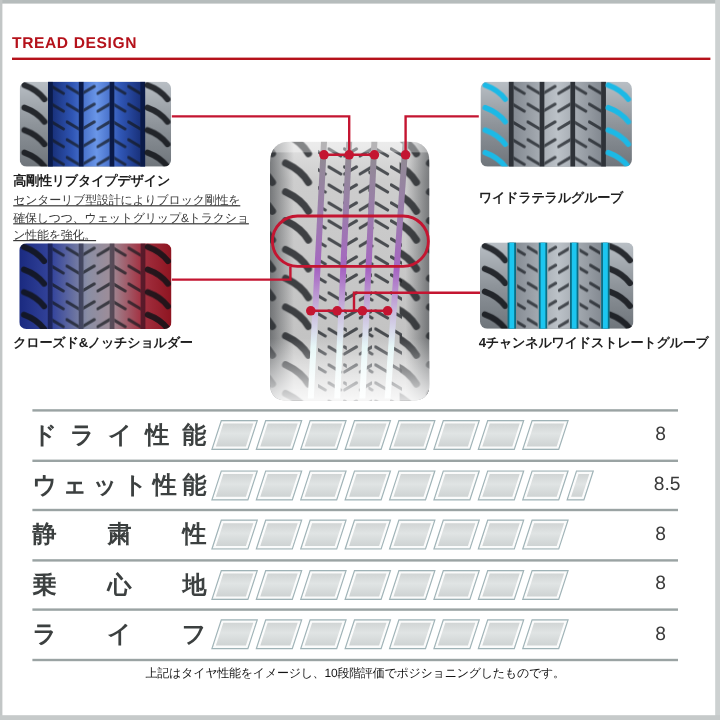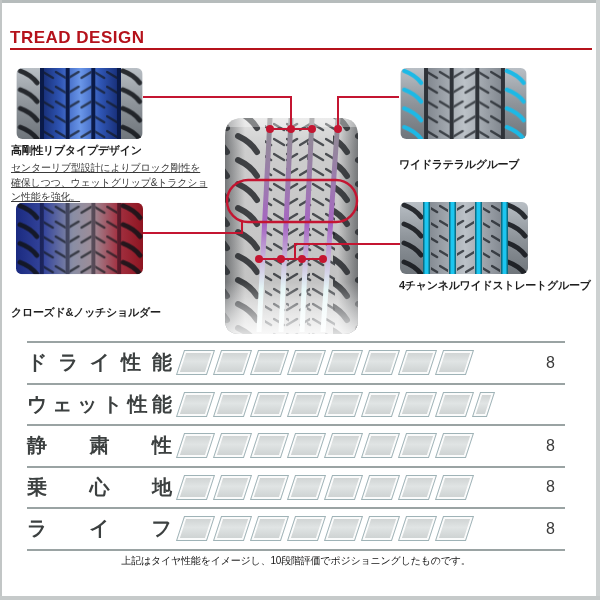--- a/index.html
+++ b/index.html
@@ -8,34 +8,34 @@
     font-family:"Liberation Sans","DejaVu Sans",sans-serif;
     color:#2b2b2b;overflow:hidden;
   }
   
   .edge-top{position:absolute;left:0;top:0;right:0;height:3px;background:#b6bcbc;}
   .edge-left{position:absolute;left:0;top:0;bottom:0;width:2px;background:#c2c6c6;}
   .edge-right{position:absolute;right:0;top:0;bottom:0;width:4px;background:#cdd1d1;}
   .edge-bottom{position:absolute;left:0;bottom:0;right:0;height:4px;background:#c6caca;}
 
   .hdr-title{
-    position:absolute;left:10px;top:28px;font-size:17px;font-weight:bold;
+    position:absolute;left:10px;top:28px;font-size:13px;font-weight:bold;
     letter-spacing:.5px;color:#b5121b;
   }
   .hdr-rule{position:absolute;left:10px;top:48px;width:582px;height:2px;background:#b5121b;}
 
   .thumb{position:absolute;}
   .thumb svg{display:block;}
 
   .feature-text{position:absolute;}
   .feature-title{font-size:11px;font-weight:bold;color:#1f1f1f;letter-spacing:-.3px;white-space:nowrap;}
   .feature-desc{font-size:10px;line-height:14.5px;color:#3a3a3a;margin-top:3px;letter-spacing:-.2px;text-decoration:underline;}
   .ft-tl{left:11px;top:143px;width:198px;}
   .ft-tr{left:399px;top:157px;width:194px;}
-  .ft-bl{left:11px;top:278px;width:198px;margin-top:27px;}
+  .ft-bl{left:11px;top:278px;width:198px;}
   .ft-br{left:399px;top:278px;width:194px;}
 
   .tire-diagram{position:absolute;left:143px;top:60px;width:257px;height:285px;}
 
   
   .perf-chart{position:absolute;left:27px;top:341px;width:538px;border-bottom:2px solid #9aa3a3;}
   .perf-row{height:39.5px;border-top:2px solid #9aa3a3;display:flex;align-items:center;}
   .perf-label{
     width:145px;display:flex;justify-content:space-between;
     font-size:20px;font-weight:bold;color:#3c4040;flex:none;
@@ -328,20 +328,21 @@
         <span class="seg"></span>
         <span class="seg"></span>
         <span class="seg"></span>
         <span class="seg"></span>
         <span class="seg"></span>
         <span class="seg"></span>
         <span class="seg"></span>
         <span class="seg"></span>
         <span class="seg half"></span>
       </div>
+      <div class="perf-value">8.5</div>
     </div>
     <div class="perf-row">
       <div class="perf-label">
         <span>静</span>
         <span>粛</span>
         <span>性</span>
       </div>
       <div class="perf-segs">
         <span class="seg"></span>
         <span class="seg"></span>

